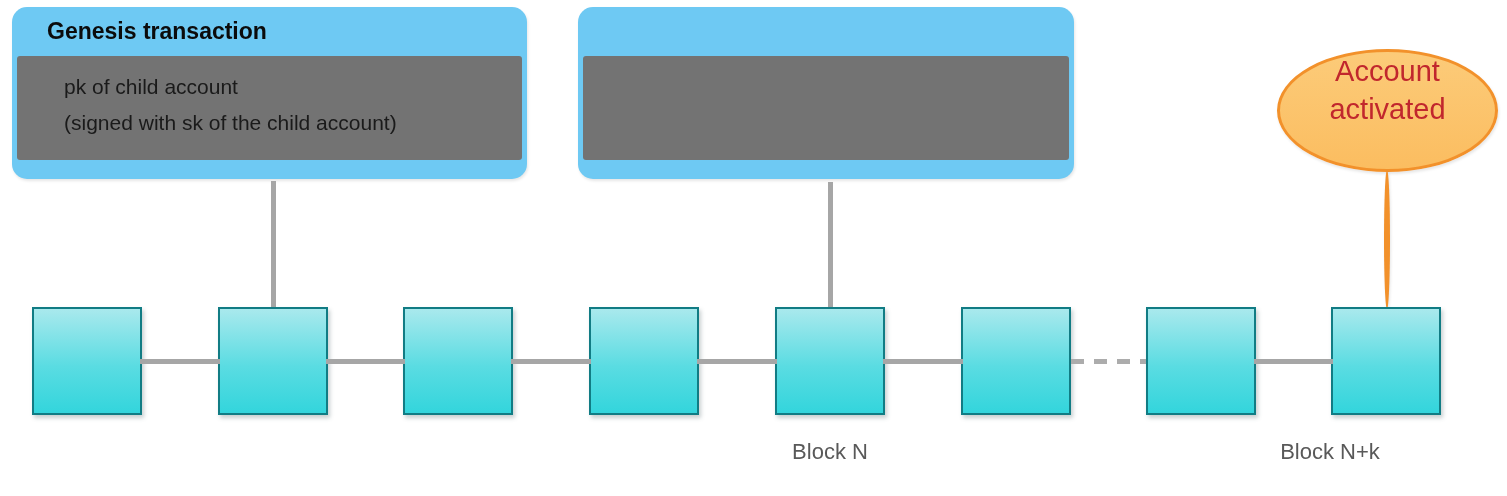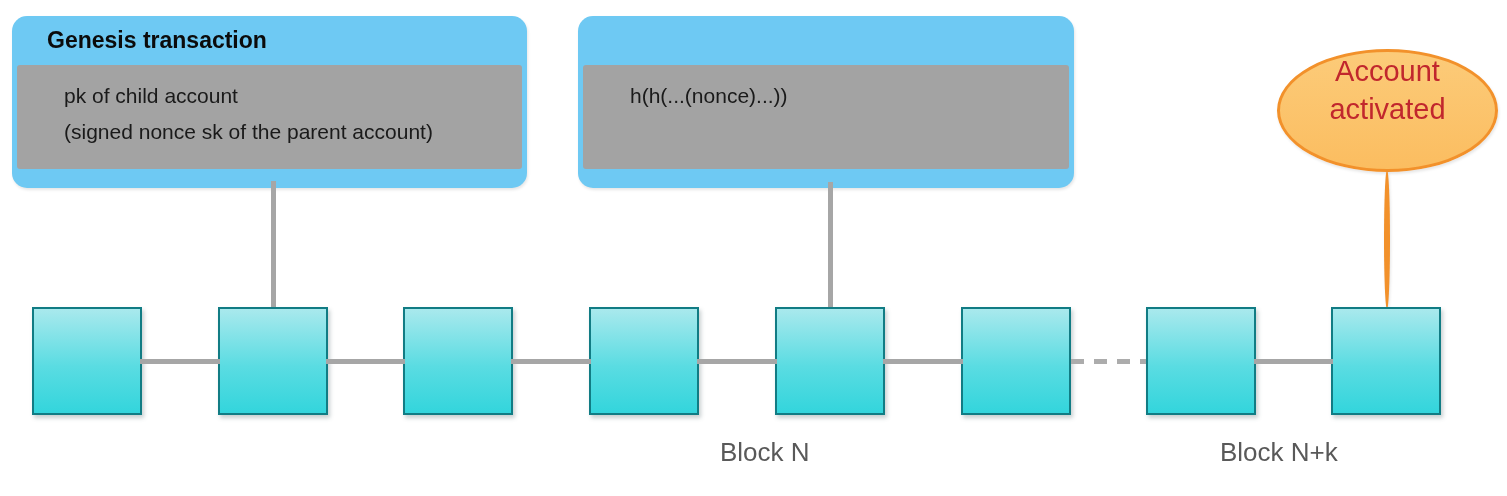--- a/index.html
+++ b/index.html
@@ -14,27 +14,27 @@
     --ellipse-fill-bottom:#FBBD60;
     --ellipse-border:#F2912B;
     --ellipse-text:#C1272D;
     --body-text:#1A1A1A;
   }
   html,body{margin:0;padding:0;background:#ffffff;}
   body{font-family:"Liberation Sans", sans-serif;}
   .canvas{position:relative;width:1507px;height:496px;background:#ffffff;overflow:hidden;}
 
   
-  .callout{position:absolute;top:16px;height:172px;background:var(--callout-blue);
+  .callout{position:absolute;top:7px;height:172px;background:var(--callout-blue);
            border-radius:15px;box-shadow:1px 2px 3px rgba(0,0,0,0.10);}
   .callout.genesis{left:12px;width:515px;}
   .callout.activation{left:578px;width:496px;}
   .callout-title{height:49px;display:flex;align-items:center;padding-left:35px;
                  font-size:23px;font-weight:bold;color:#0B0B0B;}
-  .callout-body{position:absolute;left:5px;right:5px;top:49px;bottom:19px;background:#a3a3a3;
+  .callout-body{position:absolute;left:5px;right:5px;top:49px;bottom:19px;background:#737373;
                 border-radius:3px;padding:13px 8px 0 47px;font-size:21px;line-height:36px;
                 color:var(--body-text);box-sizing:border-box;}
 
   
   .ellipse{position:absolute;left:1277px;top:49px;width:221px;height:123px;border-radius:50%;
            background:linear-gradient(180deg,var(--ellipse-fill-top),var(--ellipse-fill-bottom));
            border:3px solid var(--ellipse-border);box-sizing:border-box;
            display:flex;align-items:flex-start;justify-content:center;
            color:var(--ellipse-text);font-size:29px;line-height:38px;text-align:center;
            box-shadow:1px 2px 3px rgba(0,0,0,0.10);}
@@ -47,39 +47,38 @@
   .vline.ellipse{left:1384px;top:170px;height:139px;}
 
   .hconn{position:absolute;top:359px;height:5px;background:var(--line-gray);}
   .hconn.dashed{background:repeating-linear-gradient(90deg,var(--dash-gray) 0 13px,transparent 13px 23px);}
 
   
   .block{position:absolute;top:307px;width:110px;height:108px;box-sizing:border-box;
          border:2px solid var(--block-border);
          background:linear-gradient(180deg,var(--block-top) 0%,#5ADCE2 55%,var(--block-bottom) 100%);
          box-shadow:2px 3px 4px rgba(60,85,90,0.28);}
-  .block-label{position:absolute;top:436px;width:220px;text-align:left;
-               font-size:26px;line-height:32px;color:var(--label-gray);}
+  .block-label{position:absolute;top:436px;width:220px;text-align:center;
+               font-size:22px;line-height:32px;color:var(--label-gray);}
 </style>
 </head>
 <body>
 
 <div class="canvas">
 
   <div class="callout genesis">
     <div class="callout-title">Genesis transaction</div>
     <div class="callout-body">
       <div>pk of child account</div>
-      <div>(signed nonce sk of the parent account)</div>
+      <div>(signed with sk of the child account)</div>
     </div>
   </div>
 
   <div class="callout activation">
     <div class="callout-body">
-      <div>h(h(...(nonce)...))</div>
     </div>
   </div>
 
   <div class="ellipse">
     <div class="ellipse-label">Account activated</div>
   </div>
 
   <div class="vline genesis"></div>
   <div class="vline activation"></div>
   <div class="vline ellipse"></div>

